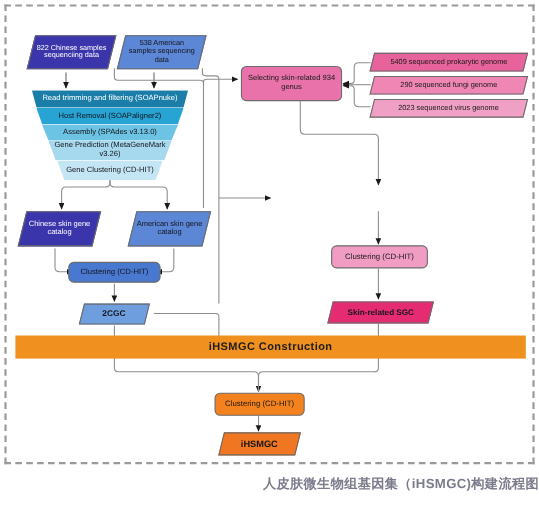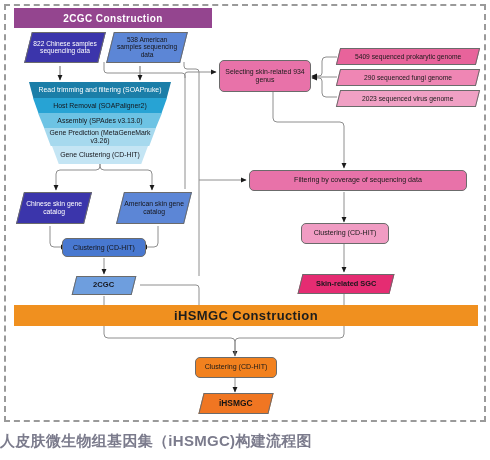--- a/index.html
+++ b/index.html
@@ -38,21 +38,21 @@
   #band-2cgc{
     left:14px;top:8px;width:198px;height:20px;
     background:#94458f;font-size:10px;
   }
   #band-sgc{
     left:213px;top:8px;width:265px;height:20px;
     background:#e8447b;font-size:10px;
   }
   #band-ihsmgc{
     left:14px;top:305px;width:464px;height:21px;
-    background:#f0901f;font-size:13px;color:#1d1d1d;
+    background:#f0901f;font-size:10px;color:#1d1d1d;
   }
 
   
   .node{
     position:absolute;
     box-sizing:border-box;
     display:flex;align-items:center;justify-content:center;
     text-align:center;
     color:#17161a;
     line-height:1.12;
@@ -97,22 +97,22 @@
   .c-pinklight{background:#f09cc3;color:#1a1a1a;}
   .c-sgc{background:#e52c72;color:#17171a;font-weight:bold;}
 
   .c-orange{background:#f2811e;color:#1a1a1a;}
   .c-orange-final{background:#f07622;color:#141414;font-weight:bold;}
 
   
   #caption{
     position:absolute;
     left:0;top:432px;width:490px;
-    text-align:left;
-    font-size:15px;
+    text-align:right;
+    font-size:12px;
     font-weight:bold;
     color:#7b7b8c;
     letter-spacing:.3px;
   }
 </style>
 </head>
 <body>
 
 <div id="canvas">
 
@@ -164,21 +164,20 @@
 
       <path d="M344,244 L344,272" marker-end="url(#ah)"></path>
 
       <path d="M344,294 L344,300"></path>
       <path d="M344,300 L344,326 L344,334 Q344,338 340,338 L239,338 Q235,338 235,342 L235,356"></path>
 
       <path d="M235,378 L235,392" marker-end="url(#ah)"></path>
     </g>
   </svg>
 
-  <div class="band" id="band-2cgc">2CGC  Construction</div>
 
 
   <div class="band" id="band-ihsmgc">iHSMGC Construction</div>
 
   <div class="node par c-darkblue" style="left:28px;top:32px;width:74px;height:31px;font-size:6.6px;">
     <span>822 Chinese samples sequenciing data</span>
   </div>
 
   <div class="node par c-midblue" style="left:110px;top:32px;width:74px;height:31px;font-size:6.6px;">
     <span>538 American samples sequencing data</span>
@@ -234,23 +233,20 @@
   </div>
 
   <div class="node par c-pink2" style="left:338px;top:69px;width:140px;height:17px;font-size:6.7px;">
     <span>290 sequenced fungi genome</span>
   </div>
 
   <div class="node par c-pink3" style="left:338px;top:90px;width:140px;height:17px;font-size:6.7px;">
     <span>2023 sequenced virus genome</span>
   </div>
 
-  <div class="node rbox c-pinkbox" style="left:249px;top:170px;width:218px;height:21px;font-size:7.1px;">
-    <span>Filtering by coverage of sequencing data</span>
-  </div>
 
   <div class="node rbox c-pinklight" style="left:301px;top:223px;width:88px;height:21px;font-size:7.1px;">
     <span>Clustering (CD-HIT)</span>
   </div>
 
   <div class="node par c-sgc" style="left:300px;top:274px;width:92px;height:20px;font-size:7.4px;">
     <span>Skin-related SGC</span>
   </div>
 
   <div class="node rbox c-orange" style="left:195px;top:357px;width:82px;height:21px;font-size:7.1px;">

